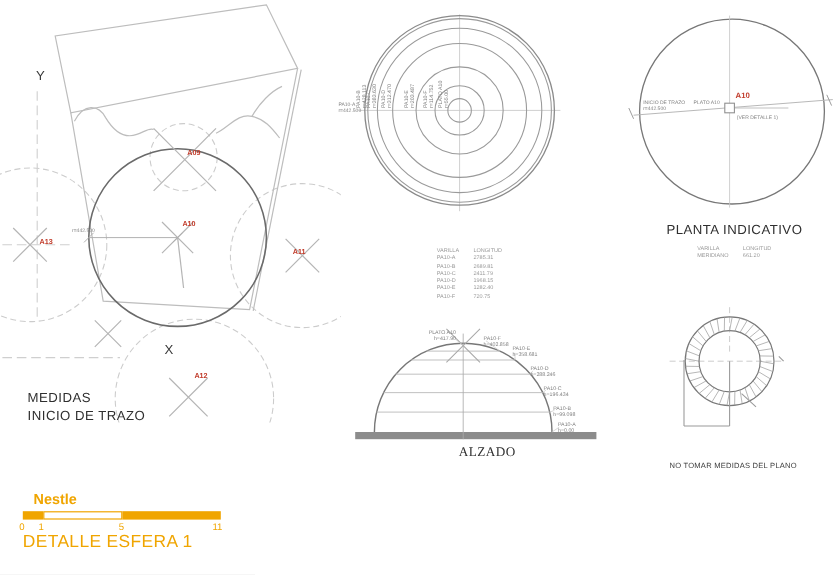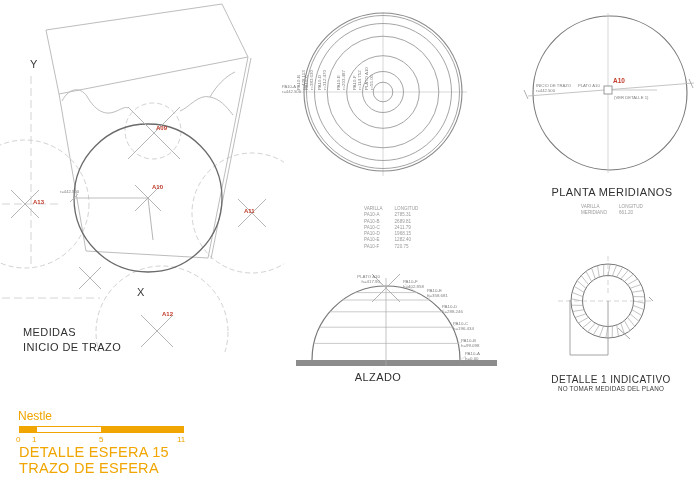--- a/index.html
+++ b/index.html
@@ -262,21 +262,21 @@
   </tbody>
     </table>
 
   <div class="abs tiny" style="left:536px; top:83px;">
     <div>INICIO DE TRAZO</div>
     <div>r=442.500</div>
   </div>
   <div class="abs tiny" style="left:578px; top:83px;">PLATO A10</div>
   <div class="abs red-label" style="left:613px; top:77px; font-size:6.5px;">A10</div>
   <div class="abs tiny" style="left:614px; top:95px;">(VER DETALLE 1)</div>
-  <div class="abs sec-title" style="left:538px; top:186px; width:148px;">PLANTA MERIDIANOS</div>
+  <div class="abs sec-title" style="left:538px; top:186px; width:148px;">PLANTA INDICATIVO</div>
 
   <table class="mini abs" style="left:581px; top:204px;">
     <tbody>
         <tr>
       <td>VARILLA</td>
       <td class="c2">LONGITUD</td>
     </tr>
     <tr>
       <td>MERIDIANO</td>
       <td class="c2">661.20</td>
@@ -305,31 +305,29 @@
     <div>h=196.434</div>
   </div>
   <div class="level-label" style="left:461px; top:338px;">
     <div>PA10-B</div>
     <div>h=99.098</div>
   </div>
   <div class="level-label" style="left:465px; top:351px;">
     <div>PA10-A</div>
     <div>h=0.00</div>
   </div>
-  <div class="abs sec-title" style="left:332px; top:371px; width:92px;">ALZADO</div>
-
-  <div class="abs sec-title" style="left:546px; top:374px; width:130px; font-size:10px;">DETALLE 1  INDICATIVO</div>
+  <div class="abs sec-title" style="left:360px; top:371px; width:92px;font-family:Liberation Serif, serif;">ALZADO</div>
+
   <div class="abs sub-title" style="left:546px; top:385px; width:130px;">NO TOMAR MEDIDAS DEL PLANO</div>
 
-  <div class="abs brand" style="left:18px; top:409px;">Nestle</div>
+  <div class="abs brand" style="left:28px; top:409px;font-weight:bold;">Nestle</div>
   <div class="scalebar">
     <div class="seg-fill" style="width:17px;"></div>
     <div class="seg-open" style="width:66px;"></div>
     <div class="seg-fill" style="width:82px;"></div>
   </div>
   <div class="tick" style="left:16px;  top:435px;">0</div>
   <div class="tick" style="left:32px;  top:435px;">1</div>
   <div class="tick" style="left:99px;  top:435px;">5</div>
   <div class="tick" style="left:177px; top:435px;">11</div>
-  <div class="big-title" style="left:19px; top:444px;">DETALLE ESFERA 15</div>
-  <div class="big-title" style="left:19px; top:460px;">TRAZO DE ESFERA</div>
+  <div class="big-title" style="left:19px; top:444px;">DETALLE ESFERA 1</div>
 
 </div>
 
 </body></html>

